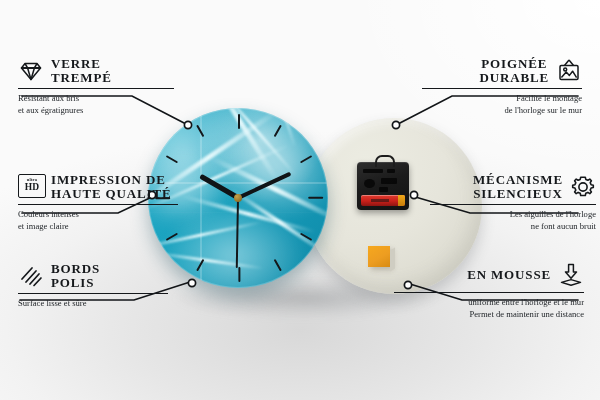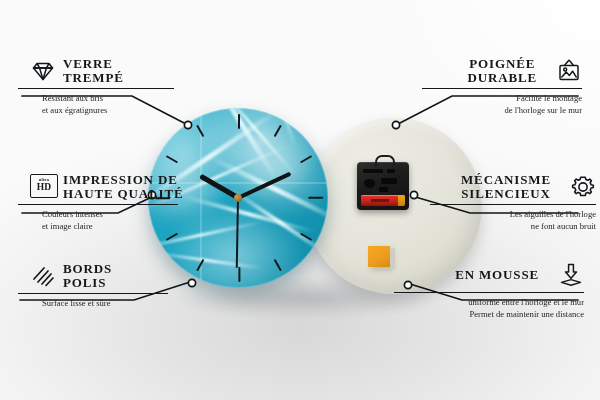--- a/index.html
+++ b/index.html
@@ -89,23 +89,23 @@
   
   .feat{position:absolute;}
   .feat .head{display:flex;align-items:center;gap:7px;}
   .feat .title{
     font-weight:bold;font-size:13px;letter-spacing:.85px;color:#15181b;
     line-height:13.5px;text-transform:uppercase;white-space:nowrap;
   }
   .feat.right .head{flex-direction:row;justify-content:flex-end;}
   .feat.right .title{text-align:center;}
   .rule{height:1.4px;background:#15181b;margin:4px 0 4px 0;}
-  .feat .desc{font-size:8.6px;line-height:11.2px;color:#23272b;white-space:nowrap;margin-left:24px;}
+  .feat .desc{font-size:8.6px;line-height:11.2px;color:#23272b;white-space:nowrap;}
   .feat.right .desc{text-align:right;}
-  .ico{width:26px;height:26px;flex:0 0 26px;display:block;margin-left:12px;}
+  .ico{width:26px;height:26px;flex:0 0 26px;display:block;}
   .ico svg{display:block;}
   .hdbox{
     width:26px;height:22px;border:1.6px solid #15181b;border-radius:2px;
     display:flex;flex-direction:column;align-items:center;justify-content:center;line-height:1;
   }
   .hdbox .u{font-size:4.4px;font-weight:bold;letter-spacing:.2px;color:#15181b;}
   .hdbox .h{font-size:9.5px;font-weight:bold;letter-spacing:.2px;color:#15181b;margin-top:.5px;}
 
   svg.wires{position:absolute;left:0;top:0;width:600px;height:400px;pointer-events:none;}
 </style>

